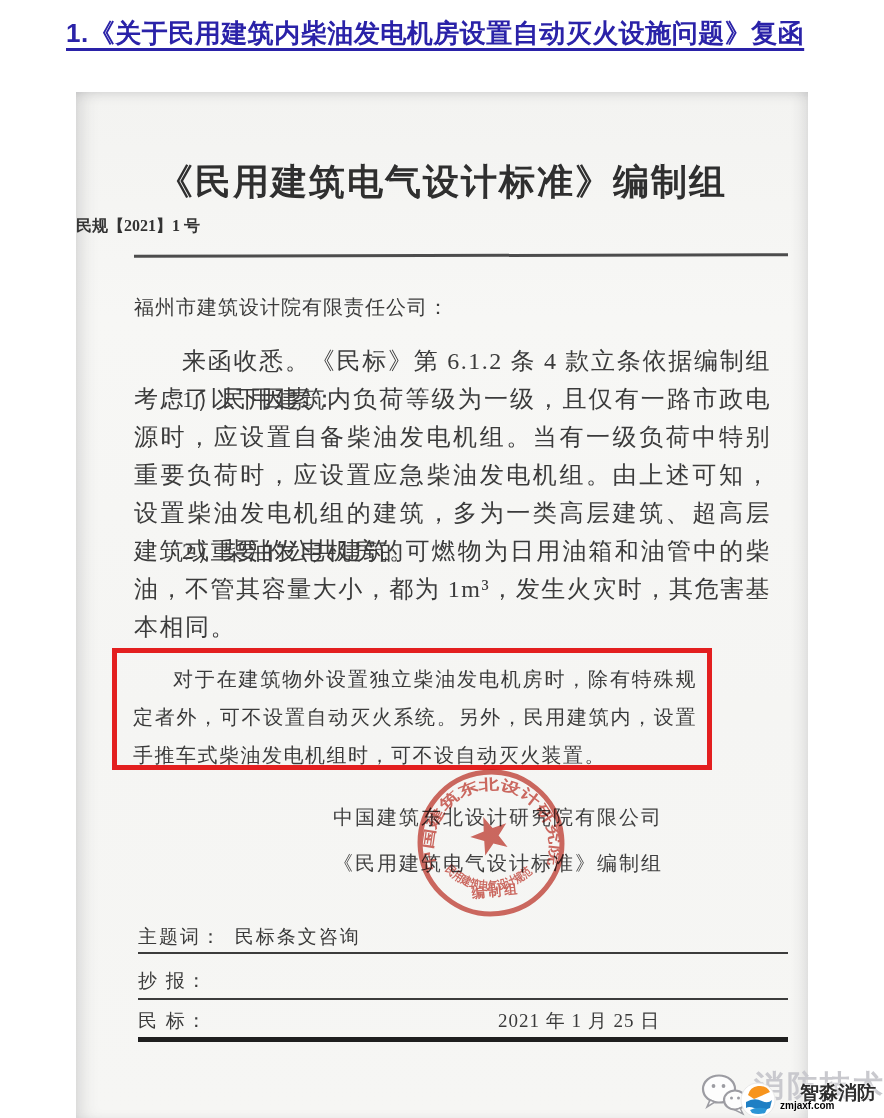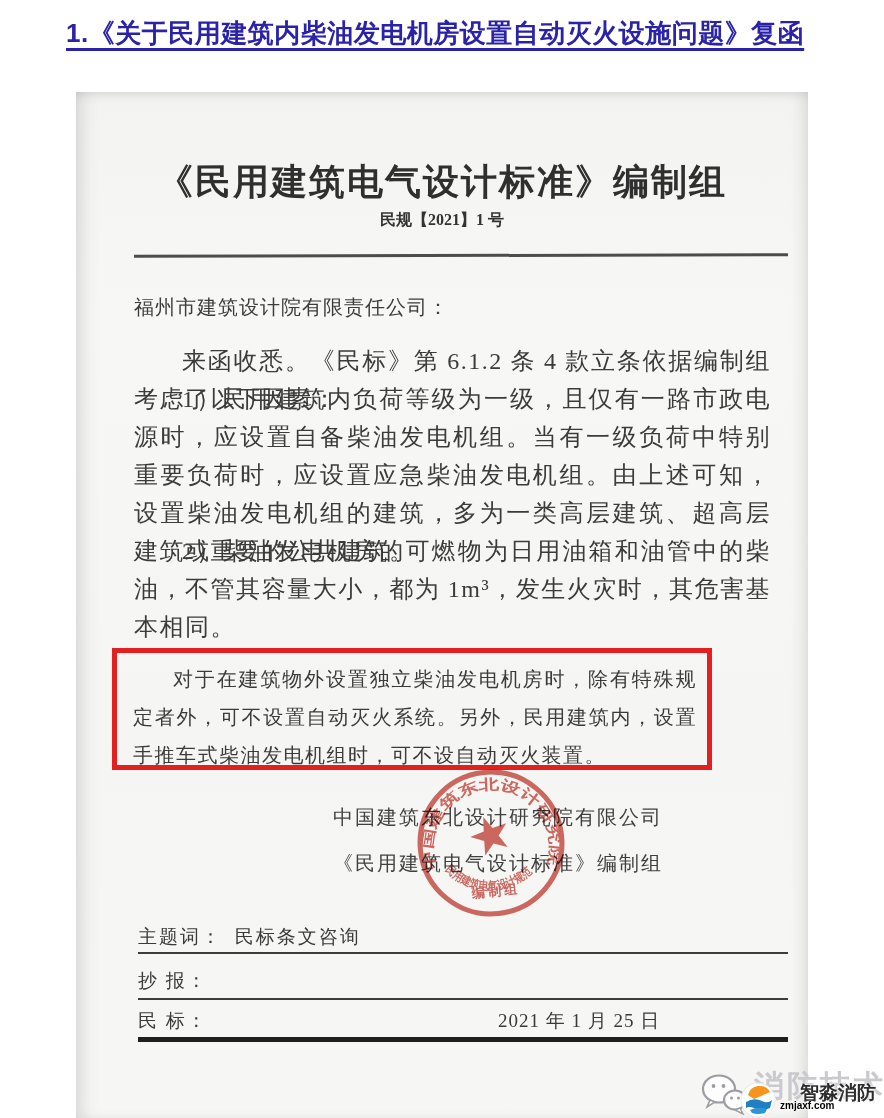--- a/index.html
+++ b/index.html
@@ -27,22 +27,22 @@
     box-shadow: inset 14px 0 20px -12px rgba(60,60,70,0.22),
                 inset -12px 0 16px -10px rgba(60,60,70,0.18),
                 inset 0 10px 14px -10px rgba(60,60,70,0.15);
   }
   .doc-title {
     position:absolute; left:0; top:66px; width:732px;
     text-align:center; font-size:36px; font-weight:bold;
     letter-spacing:2px; color:#2f2f2f;
   }
   .doc-number {
-    position:absolute; left:0; top:118px; width:732px;
-    text-align:center; font-size:16px; font-weight:bold; color:#333;
+    position:absolute; left:0; top:124px; width:732px;
+    font-size:16px; font-weight:bold; color:#333;
   }
   .doc-rule {
     position:absolute; left:58px; top:162px; width:654px; height:3px;
     background:#4c4c4c; transform:rotate(-0.15deg);
   }
   .addressee {
     position:absolute; left:58px; top:202px; width:640px;
     font-size:20px; letter-spacing:1px;
   }
   .para {

